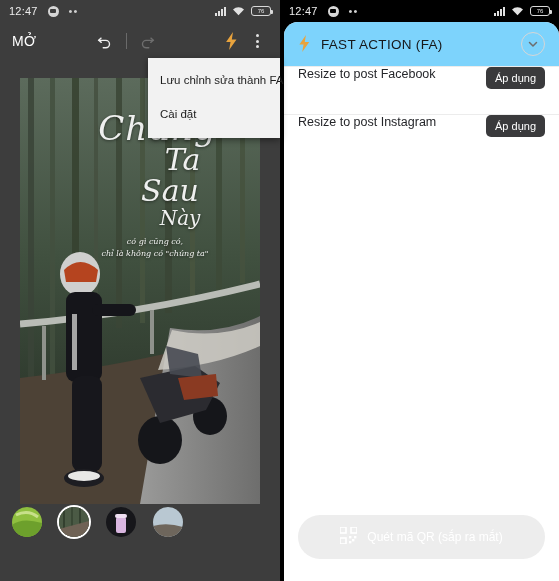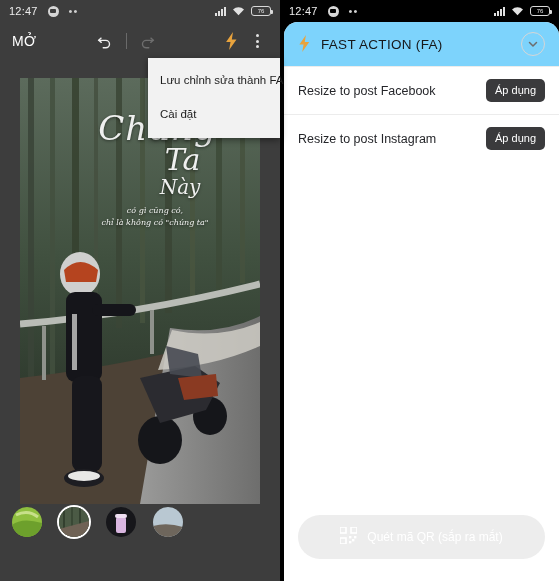--- a/index.html
+++ b/index.html
@@ -131,21 +131,21 @@
     background: #7dd3fc;
   }
   .bolt-sm { font-size: 14px; color: #e8a33d; margin-right: 10px; line-height:1; }
   .sheet-title { font-size: 13.5px; color: #17181a; letter-spacing: .3px; flex:1; }
   .collapse-btn {
     width: 24px; height: 24px; border-radius: 50%; border: 1.2px solid #d6d6d6;
     display:flex; align-items:center; justify-content:center;
   }
   .sheet-body { position:absolute; left:0; right:0; top:44px; bottom:0; background:#fff; }
   .fa-row {
-    height: 48px; display: flex; align-items: center; padding: 0 14px;
+    height: 48px; display: flex; align-items: flex-start; padding: 0 14px;
     border-top: 1px solid #ececec;
   }
   .fa-label { flex: 1; font-size: 12.5px; color: #25262a; }
   .apply-btn {
     background: #3a3a3c; color: #ffffff; font-size: 11px;
     border-radius: 5px; padding: 5px 9px; line-height: 1.1;
   }
   .qr-btn {
     position: absolute; left: 14px; right: 14px; bottom: 22px; height: 44px;
     background: #ededed; border-radius: 22px;
@@ -267,20 +267,21 @@
           <rect x="72" y="226" width="44" height="12" rx="6" fill="#15151a"></rect>
           <rect x="52" y="298" width="30" height="96" rx="9" fill="#17171c"></rect>
           <rect x="52" y="236" width="5" height="56" fill="#d6d6d4" opacity=".75"></rect>
           <ellipse cx="64" cy="400" rx="20" ry="9" fill="#1d1d22"></ellipse>
           <ellipse cx="64" cy="398" rx="16" ry="5" fill="#e8e8e6"></ellipse>
         </g>
       </svg>
       <div class="photo-caption">
         <div class="cap-l1">Chúng</div>
         <div class="cap-l2">Ta</div>
+        <div class="cap-l3">Sau</div>
         <div class="cap-l4">Này</div>
         <div class="cap-sub">có gì cũng có,</div>
         <div class="cap-sub" style="margin-top:0">chỉ là không có "chúng ta"</div>
       </div>
     </div>
 
     <div class="thumbs">
       <div class="thumb">
         <svg width="30" height="30" viewBox="0 0 30 30">
             <rect width="30" height="30" fill="#8fbf3f"></rect>

